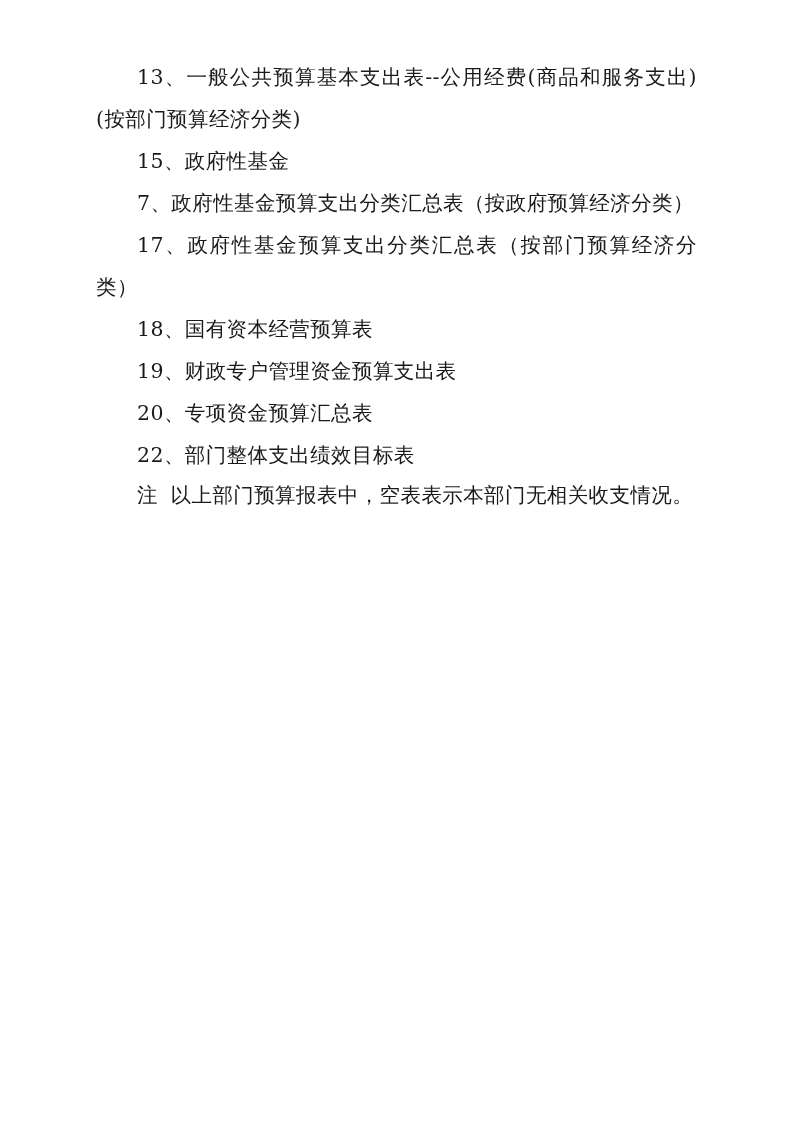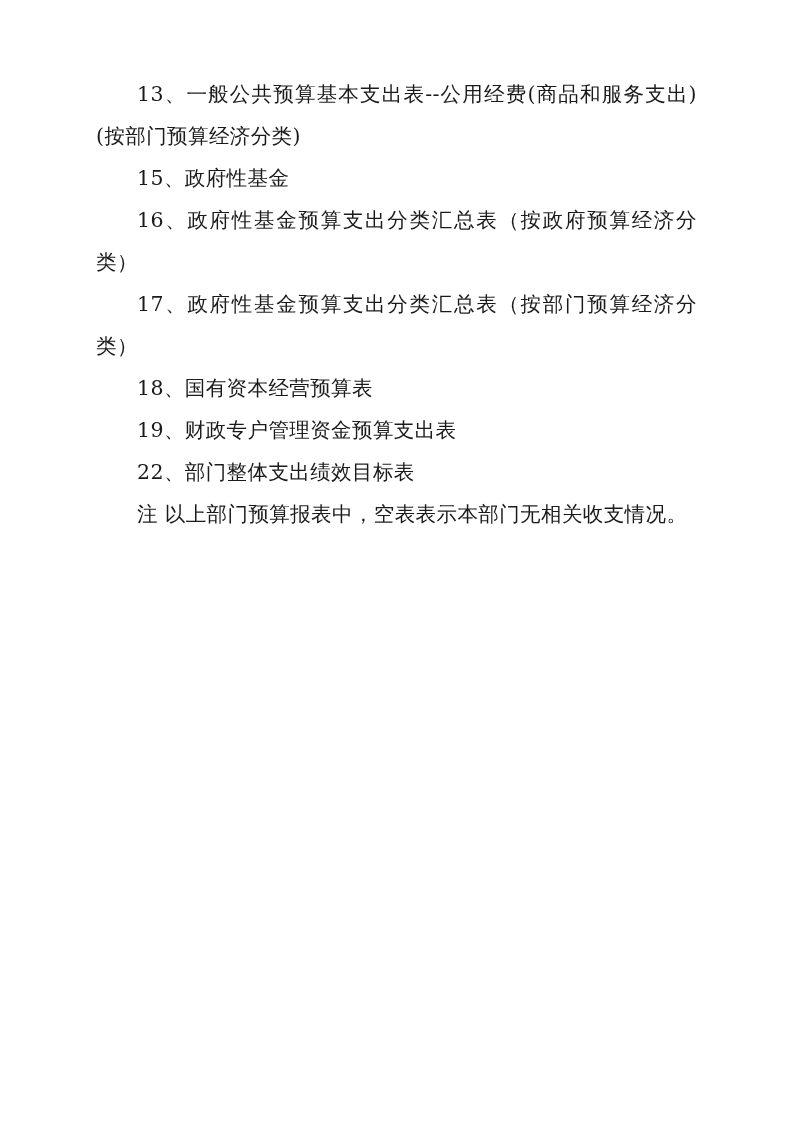--- a/index.html
+++ b/index.html
@@ -12,47 +12,49 @@
     height: 1122px;
     font-family: "DejaVu Serif", "Liberation Serif", serif;
     color: #1a1a1a;
     overflow: hidden;
   }
   .page {
     position: relative;
     width: 793px;
     height: 1122px;
     box-sizing: border-box;
-    padding: 73px 96px 0 96px;
+    padding: 56px 96px 0 96px;
   }
   .doc-body {
     font-size: 20.5px;
     line-height: 42px;
     letter-spacing: 0.4px;
     text-align: justify;
     text-justify: inter-ideograph;
   }
   .para {
     margin: 0 0 0 0;
     text-indent: 41px;
     font-size: 20.5px;
     line-height: 42px;
     white-space: normal;
   }
   .para.note {
     text-indent: 41px;
+    font-family: Liberation Mono, monospace;
   }
 </style>
 </head>
 <body>
 
 <div class="page">
   <div class="doc-body">
     <p class="para">13、一般公共预算基本支出表--公用经费(商品和服务支出)(按部门预算经济分类)</p>
     <p class="para">15、政府性基金</p>
-    <p class="para">16、政府性基金预算支出分类汇总表（按政府预算经济分类）</p>
+    <p class="para">7、政府性基金预算支出分类汇总表（按政府预算经济分类）</p>
     <p class="para">17、政府性基金预算支出分类汇总表（按部门预算经济分类）</p>
     <p class="para">18、国有资本经营预算表</p>
     <p class="para">19、财政专户管理资金预算支出表</p>
+    <p class="para">20、专项资金预算汇总表</p>
     <p class="para">22、部门整体支出绩效目标表</p>
     <p class="para note">注 以上部门预算报表中，空表表示本部门无相关收支情况。</p>
   </div>
 </div>
 
 </body></html>

